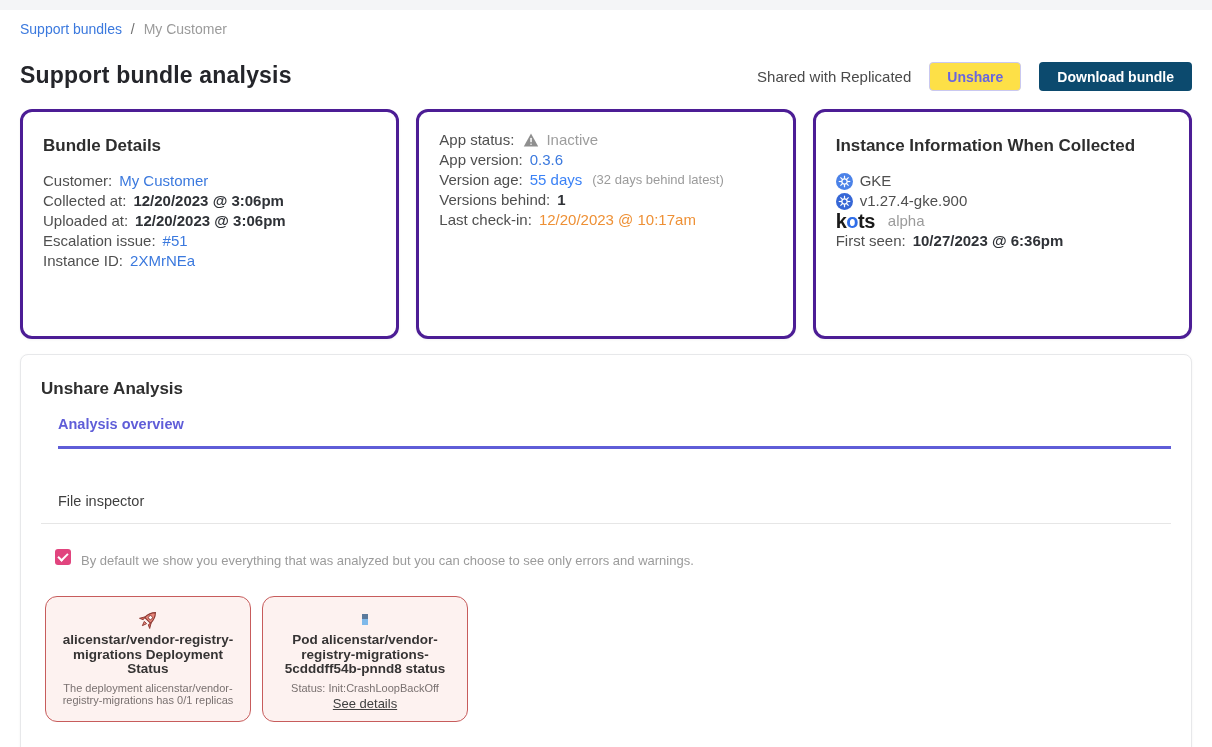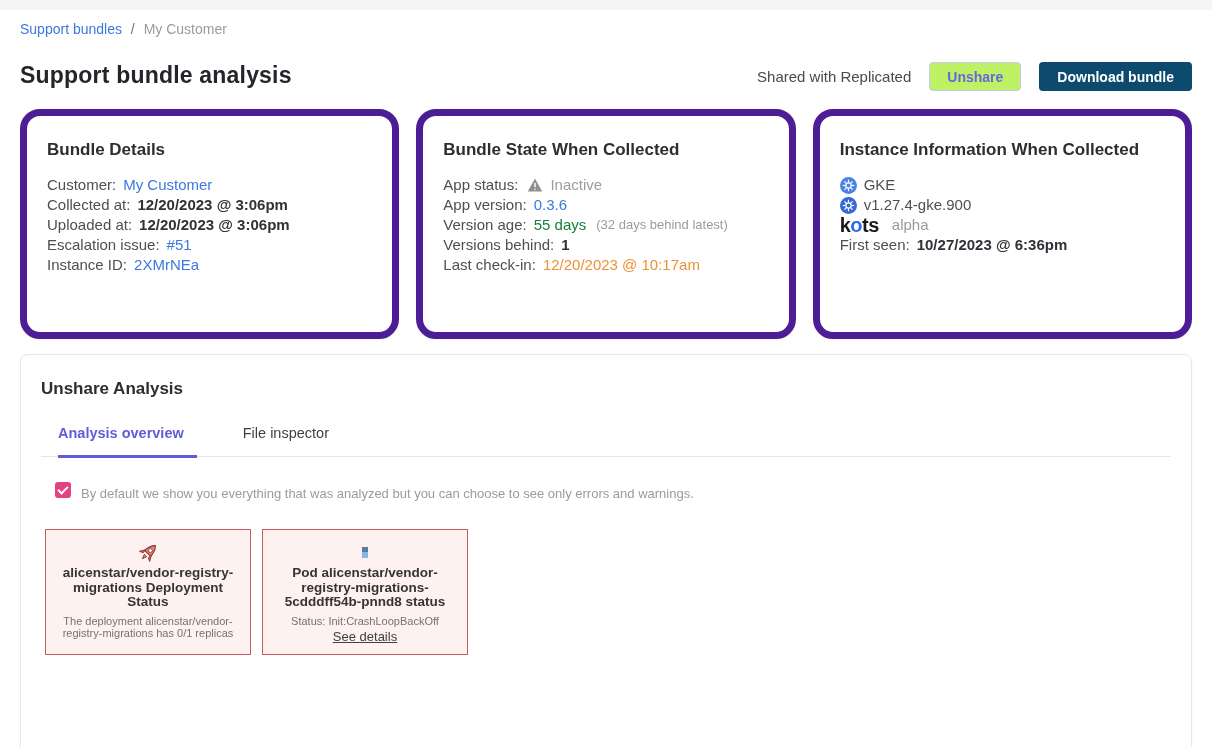--- a/index.html
+++ b/index.html
@@ -18,64 +18,64 @@
   .breadcrumb a { color: #3b79de; text-decoration: none; cursor: pointer; }
   .breadcrumb .sep { color: #6f6f6f; margin: 0 5px; }
   .breadcrumb .current { color: #9b9b9b; }
 
   
   .header-row { display: flex; justify-content: space-between; margin-top: 25px; }
   h1 { font-size: 23px; font-weight: 700; color: #24252a; letter-spacing: 0.2px; }
   .header-actions { display: flex; align-items: center; gap: 18px; }
   .shared-text { font-size: 15px; color: #4a4a4a; }
   .btn { font-family: "Liberation Sans", sans-serif; font-size: 14px; font-weight: 700; border-radius: 4px; cursor: pointer; height: 29px; }
-  .btn-outline { background: #bef264; color: #6865e0; border: 1px solid #c9c8f0; padding: 0 17px; }
+  .btn-outline { background: #fde047; color: #6865e0; border: 1px solid #c9c8f0; padding: 0 17px; }
   .btn-primary { background: #0c4a6e; color: #ffffff; border: none; padding: 0 18px; }
 
   
   .cards { display: flex; gap: 17px; margin-top: 18px; }
   .card {
-    flex: 1; background: #fff; border: 7px solid #4c1d95; border-radius: 20px;
+    flex: 1; background: #fff; border: 3px solid #4c1d95; border-radius: 12px;
     box-shadow: 0 1px 3px rgba(0,0,0,0.05); padding: 18px 20px; height: 230px;
   }
   .card h2 { font-size: 17px; font-weight: 600; color: #2e2e2e; margin-top: 6px; margin-bottom: 15px; }
   .card .row { line-height: 20px; font-size: 15px; color: #4f4f4f; display: flex; align-items: center; gap: 7px; white-space: nowrap; }
   .card .row a { color: #3b79de; text-decoration: none; cursor: pointer; }
   .val-bold { color: #2f3237; font-weight: 700; }
   .val-muted { color: #9d9d9d; }
-  .val-green { color: #15803d; }
+  .val-green { color: #3b82f6; }
   .val-orange { color: #ee9035; }
   .note { color: #9b9b9b; font-size: 13px; margin-left: 3px; }
   .warn-icon { display: inline-flex; margin-left: 2px; }
 
   .k8s-icon { display: inline-flex; width: 17px; height: 17px; }
   .kots { font-size: 20px; font-weight: 800; color: #1a1a1a; letter-spacing: -0.5px; line-height: 20px; }
   .kots .o { color: #2f6de8; }
   .kots-channel { color: #9b9b9b; font-size: 15px; margin-left: 6px; }
 
   
   .panel {
     margin-top: 15px; background: #fff; border: 1px solid #e7e8ea; border-radius: 8px;
     box-shadow: 0 1px 3px rgba(0,0,0,0.05); padding: 20px; height: 430px;
   }
   .panel h2 { font-size: 17px; font-weight: 600; color: #2e2e2e; margin-top: 4px; }
-  .tabs { display: flex; gap: 46px; margin-top: 26px; border-bottom: 1px solid #e6e6e6; padding-left: 17px; }
+  .tabs { display: flex; gap: 46px; margin-top: 17px; border-bottom: 1px solid #e6e6e6; padding-left: 17px; flex-direction: column; }
   .tab { font-size: 14.5px; color: #3f3f3f; padding-bottom: 14px; cursor: pointer; }
   .tab.active { color: #5f5dd8; font-weight: 700; border-bottom: 3px solid #5f5dd8; margin-bottom: -2px; padding-right: 13px; }
 
   .filter { display: flex; gap: 10px; margin-top: 22px; margin-left: 14px; }
   .checkbox { width: 16px; height: 16px; background: #e1447e; border-radius: 3px; position: relative; margin-top: 3px; cursor: pointer; flex: none; }
   .checkbox::after { content: ""; position: absolute; left: 5px; top: 2px; width: 4px; height: 8px; border: solid #fff; border-width: 0 2px 2px 0; transform: rotate(45deg); }
   .filter-label { font-size: 15px; color: #323232; cursor: pointer; }
   .filter-desc { font-size: 13px; color: #9b9b9b; margin-top: 7px; }
 
   .error-cards { display: flex; gap: 11px; margin-top: 28px; margin-left: 4px; }
   .error-card {
     width: 206px; height: 126px; background: #fdf2f0; border: 1px solid #c75c5c;
-    border-radius: 0; padding: 9px 8px; text-align: center;
+    border-radius: 12px; padding: 9px 8px; text-align: center;
   }
   .error-icon-area { height: 27px; display: flex; align-items: center; justify-content: center; }
   .error-title { font-size: 13.5px; font-weight: 700; color: #363434; line-height: 14.5px; overflow-wrap: break-word; }
   .error-msg { font-size: 11px; color: #797170; line-height: 12.5px; margin-top: 5px; }
   .error-link { display: inline-block; font-size: 13px; color: #404040; text-decoration: underline; margin-top: 2px; cursor: pointer; }
   .broken-img { width: 6px; height: 11px; background: linear-gradient(#5b7a9c 42%, #7fb9ea 42%); }
 </style>
 </head>
 <body>
 
@@ -117,21 +117,20 @@
         <span>Escalation issue:</span>
         <a>#51</a>
       </div>
       <div class="row">
         <span>Instance ID:</span>
         <a>2XMrNEa</a>
       </div>
     </div>
 
     <div class="card">
-      <h2>Bundle State When Collected</h2>
       <div class="row">
         <span>App status:</span>
         <span class="warn-icon">
           <svg width="16" height="14" viewBox="0 0 20 18">
               <path d="M10 0.8 L19.3 17.2 H0.7 Z" fill="#8f8f8f" rx="2"></path>
               <rect x="9.1" y="6" width="1.9" height="6" rx="0.9" fill="#fff"></rect>
               <rect x="9.1" y="13.6" width="1.9" height="1.9" rx="0.9" fill="#fff"></rect>
             </svg>
         </span>
         <span class="val-muted">Inactive</span>

